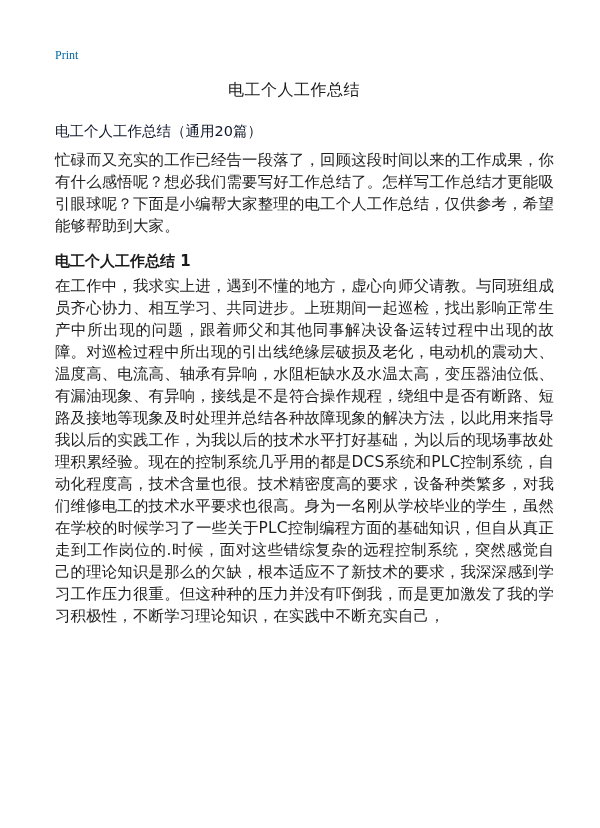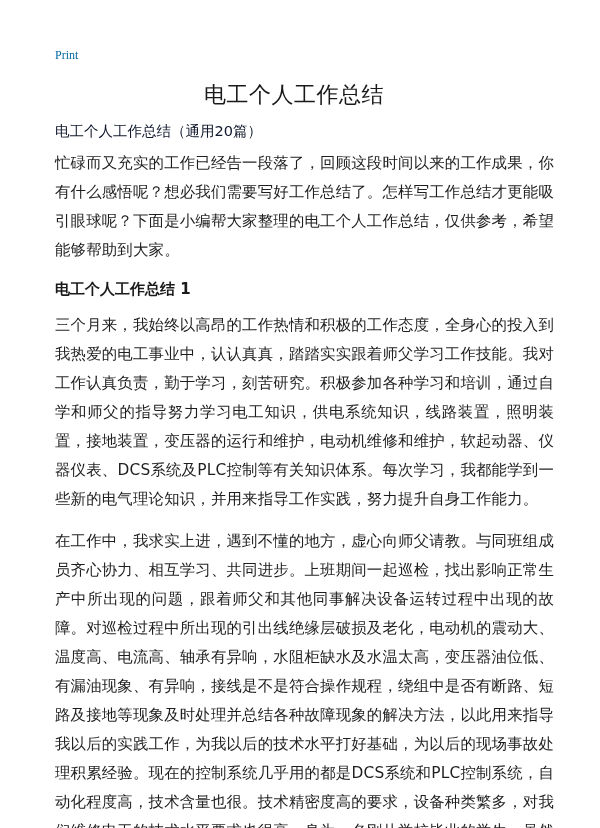--- a/index.html
+++ b/index.html
@@ -9,48 +9,47 @@
     color: #1a1a1a;
   }
   .page { position: relative; padding: 0 46px 0 55px; }
   .print {
     position: absolute; left: 55px; top: 48px;
     font-family: "Liberation Serif", "DejaVu Serif", serif;
     font-size: 12px; color: #0369a1;
   }
   .title {
     position: absolute; left: 0; right: 12px; top: 80px;
-    text-align: center; font-size: 22px; font-weight: normal; margin: 0;
+    text-align: center; font-size: 16px; font-weight: normal; margin: 0;
     letter-spacing: 0.5px;
   }
   .subtitle {
     position: absolute; left: 55px; top: 122px;
     font-size: 14.5px; color: #0f172a;
   }
   .content {
     position: absolute; left: 55px; right: 46px; top: 149px;
   }
   .para {
     margin: 0 0 13px 0;
-    font-size: 15.4px; line-height: 29px; color: #1e1e1e;
+    font-size: 15.4px; line-height: 22px; color: #1e1e1e;
     letter-spacing: 0.2px;
     text-align: justify;
   }
   .section-heading {
-    margin: 0 0 11px 0;
+    margin: 0 0 3px 0;
     font-size: 15px; font-weight: bold; line-height: 22px;
   }
 </style>
 </head>
 <body>
 
 <div class="page">
   <div class="print">Print</div>
   <h1 class="title">电工个人工作总结</h1>
   <div class="subtitle">电工个人工作总结（通用20篇）</div>
 
   <div class="content">
     <p class="para">忙碌而又充实的工作已经告一段落了，回顾这段时间以来的工作成果，你有什么感悟呢？想必我们需要写好工作总结了。怎样写工作总结才更能吸引眼球呢？下面是小编帮大家整理的电工个人工作总结，仅供参考，希望能够帮助到大家。</p>
     <h2 class="section-heading">电工个人工作总结 1</h2>
-    <p class="para">三个月来，我始终以高昂的工作热情和积极的工作态度，全身心的投入到我热爱的电工事业中，认认真真，踏踏实实跟着师父学习工作技能。我对工作认真负责，勤于学习，刻苦研究。积极参加各种学习和培训，通过自学和师父的指导努力学习电工知识，供电系统知识，线路装置，照明装置，接地装置，变压器的运行和维护，电动机维修和维护，软起动器、仪器仪表、DCS系统及PLC控制等有关知识体系。每次学习，我都能学到一些新的电气理论知识，并用来指导工作实践，努力提升自身工作能力。</p>
     <p class="para">在工作中，我求实上进，遇到不懂的地方，虚心向师父请教。与同班组成员齐心协力、相互学习、共同进步。上班期间一起巡检，找出影响正常生产中所出现的问题，跟着师父和其他同事解决设备运转过程中出现的故障。对巡检过程中所出现的引出线绝缘层破损及老化，电动机的震动大、温度高、电流高、轴承有异响，水阻柜缺水及水温太高，变压器油位低、有漏油现象、有异响，接线是不是符合操作规程，绕组中是否有断路、短路及接地等现象及时处理并总结各种故障现象的解决方法，以此用来指导我以后的实践工作，为我以后的技术水平打好基础，为以后的现场事故处理积累经验。现在的控制系统几乎用的都是DCS系统和PLC控制系统，自动化程度高，技术含量也很。技术精密度高的要求，设备种类繁多，对我们维修电工的技术水平要求也很高。身为一名刚从学校毕业的学生，虽然在学校的时候学习了一些关于PLC控制编程方面的基础知识，但自从真正走到工作岗位的.时候，面对这些错综复杂的远程控制系统，突然感觉自己的理论知识是那么的欠缺，根本适应不了新技术的要求，我深深感到学习工作压力很重。但这种种的压力并没有吓倒我，而是更加激发了我的学习积极性，不断学习理论知识，在实践中不断充实自己，</p>
   </div>
 </div>
 
 </body></html>

